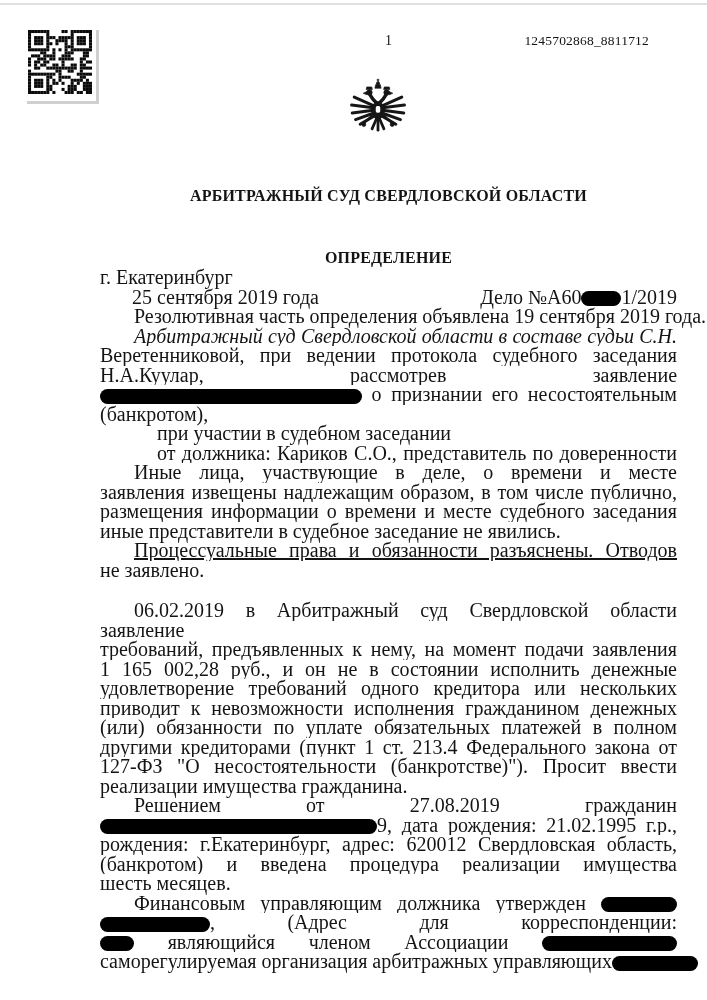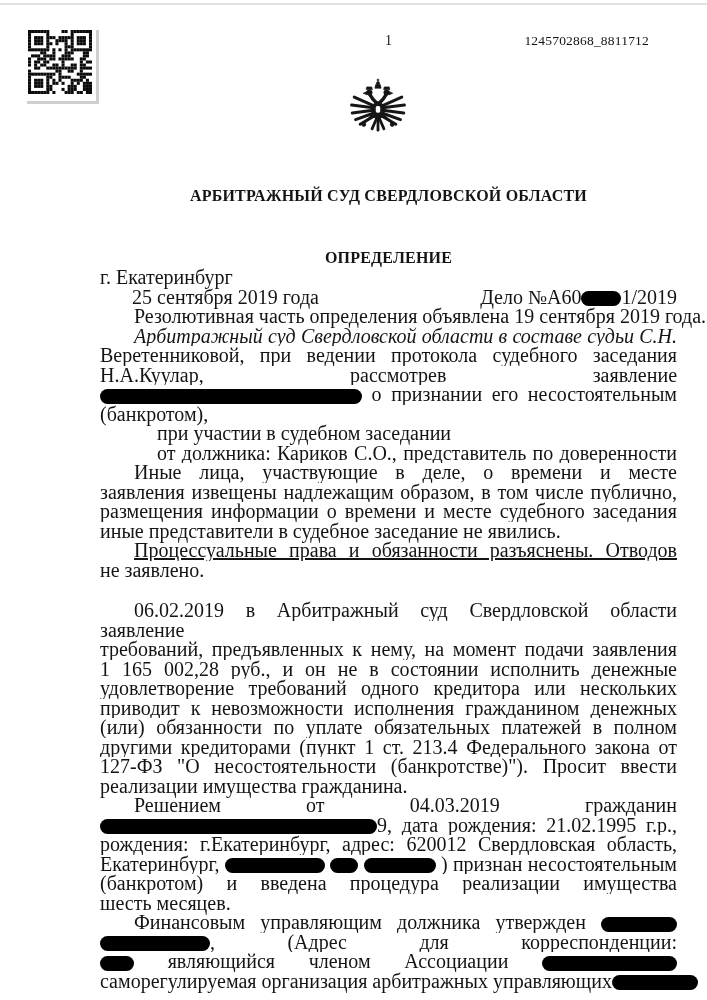--- a/index.html
+++ b/index.html
@@ -394,24 +394,23 @@
       <div class="line just" style="margin-top: 21px; text-indent: 34px;"><span>06.02.2019 в Арбитражный суд Свердловской области поступило</span></div>
       <div class="line just"><span>заявление</span> <span class="redact" style="width: 488px; background: rgb(0, 0, 0);"></span></div>
       <div class="line just"><span>требований, предъявленных к нему, на момент подачи заявления составляет</span></div>
       <div class="line just"><span>1 165 002,28 руб., и он не в состоянии исполнить денежные обязательства.</span></div>
       <div class="line just"><span>удовлетворение требований одного кредитора или нескольких кредиторов</span></div>
       <div class="line just"><span>приводит к невозможности исполнения гражданином денежных обязательств и</span></div>
       <div class="line just"><span>(или) обязанности по уплате обязательных платежей в полном объёме перед</span></div>
       <div class="line just"><span>другими кредиторами (пункт 1 ст. 213.4 Федерального закона от 26.10.2002 №</span></div>
       <div class="line just"><span>127-ФЗ "О несостоятельности (банкротстве)"). Просит ввести процедуру</span></div>
       <div class="line plain"><span>реализации имущества гражданина.</span></div>
-      <div class="line just" style="text-indent: 34px;"><span>Решением от 04.03.2019 гражданин</span> <span class="redact" style="width: 272px; background: rgb(0, 0, 0);"></span></div>
+      <div class="line just" style="text-indent: 34px;"><span>Решением от 27.08.2019 гражданин</span> <span class="redact" style="width: 272px; background: rgb(0, 0, 0);"></span></div>
       <div class="line just"><span class="redact" style="width: 277px; background: rgb(0, 0, 0);"></span><span>9, дата рождения: 21.02.1995 г.р., место</span></div>
       <div class="line just"><span>рождения: г.Екатеринбург, адрес: 620012 Свердловская область, город</span></div>
-      <div class="line just"><span>Екатеринбург,</span> <span class="redact" style="width: 100px; background: rgb(0, 0, 0);"></span> <span class="redact" style="width: 28px; background: rgb(0, 0, 0);"></span> <span class="redact" style="width: 72px; background: rgb(0, 0, 0);"></span> <span>) признан несостоятельным</span></div>
       <div class="line just"><span>(банкротом) и введена процедура реализации имущества гражданина сроком на</span></div>
       <div class="line plain"><span>шесть месяцев.</span></div>
       <div class="line just" style="text-indent: 34px;"><span>Финансовым управляющим должника утвержден</span> <span class="redact" style="width: 76px; background: rgb(0, 0, 0);"></span> <span class="redact" style="width: 56px; background: rgb(0, 0, 0);"></span></div>
       <div class="line just"><span class="redact" style="width: 110px; background: rgb(0, 0, 0);"></span><span>, (Адрес для корреспонденции:</span> <span class="redact" style="width: 238px; background: rgb(0, 0, 0);"></span></div>
       <div class="line just"><span class="redact" style="width: 34px; background: rgb(0, 0, 0);"></span> <span>являющийся членом Ассоциации</span> <span class="redact" style="width: 135px; background: rgb(0, 0, 0);"></span> <span class="redact" style="width: 150px; background: rgb(0, 0, 0);"></span></div>
       <div class="line plain"><span>саморегулируемая организация арбитражных управляющих</span><span class="redact" style="width: 86px; background: rgb(0, 0, 0);"></span></div>
     </div>
 </div>
 
 </body></html>

